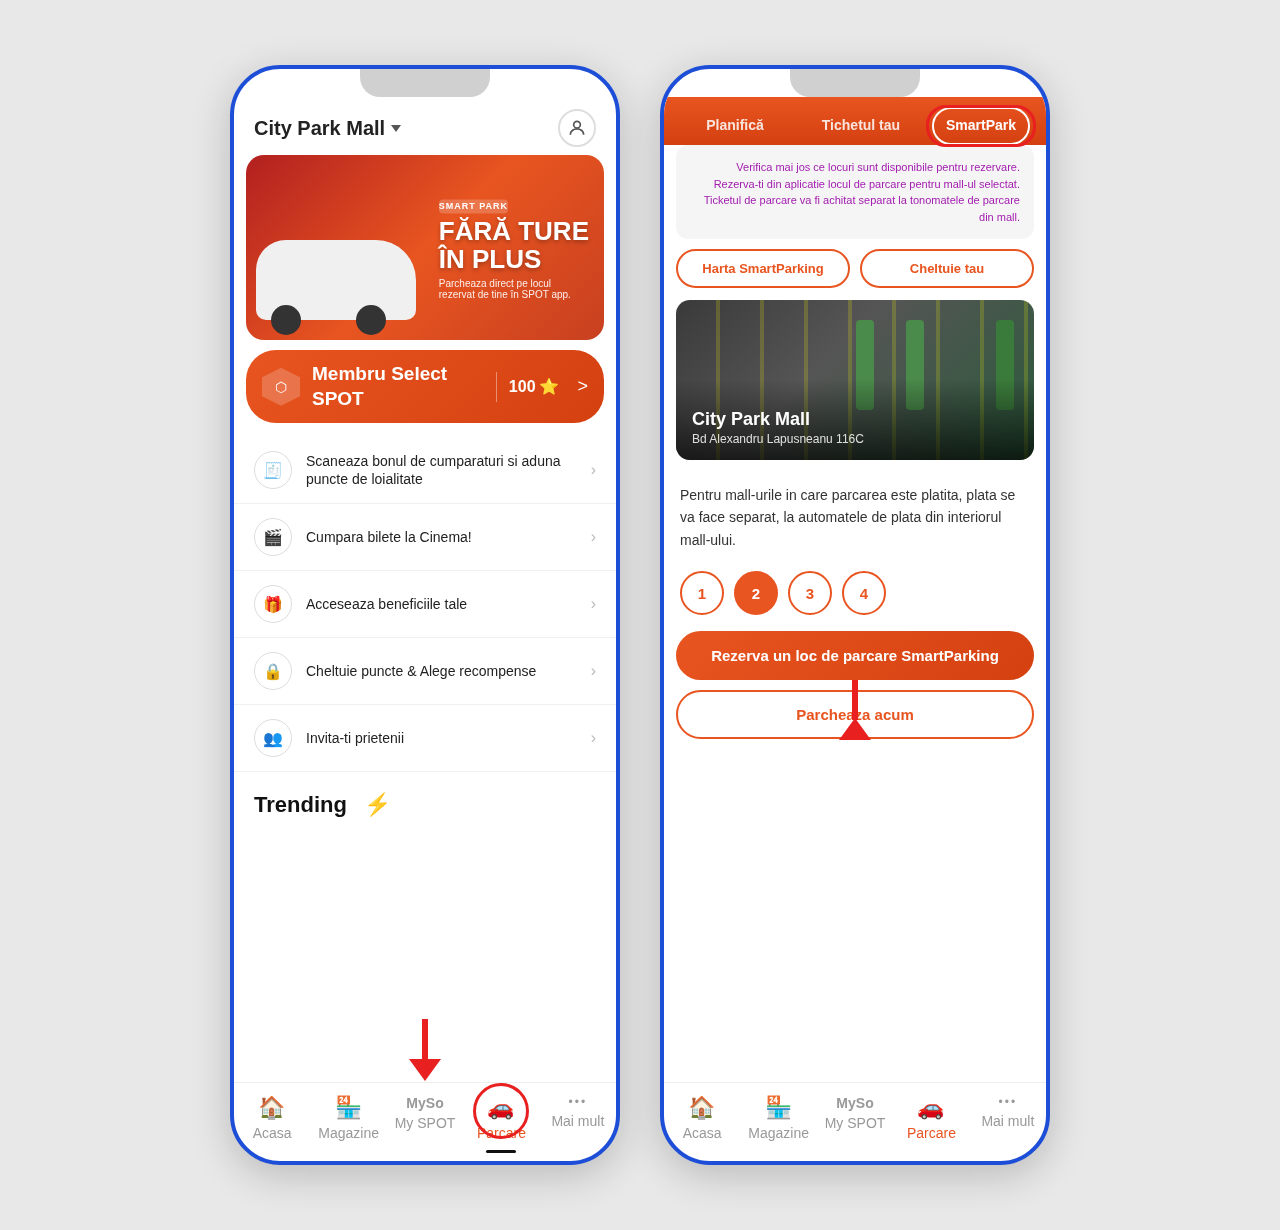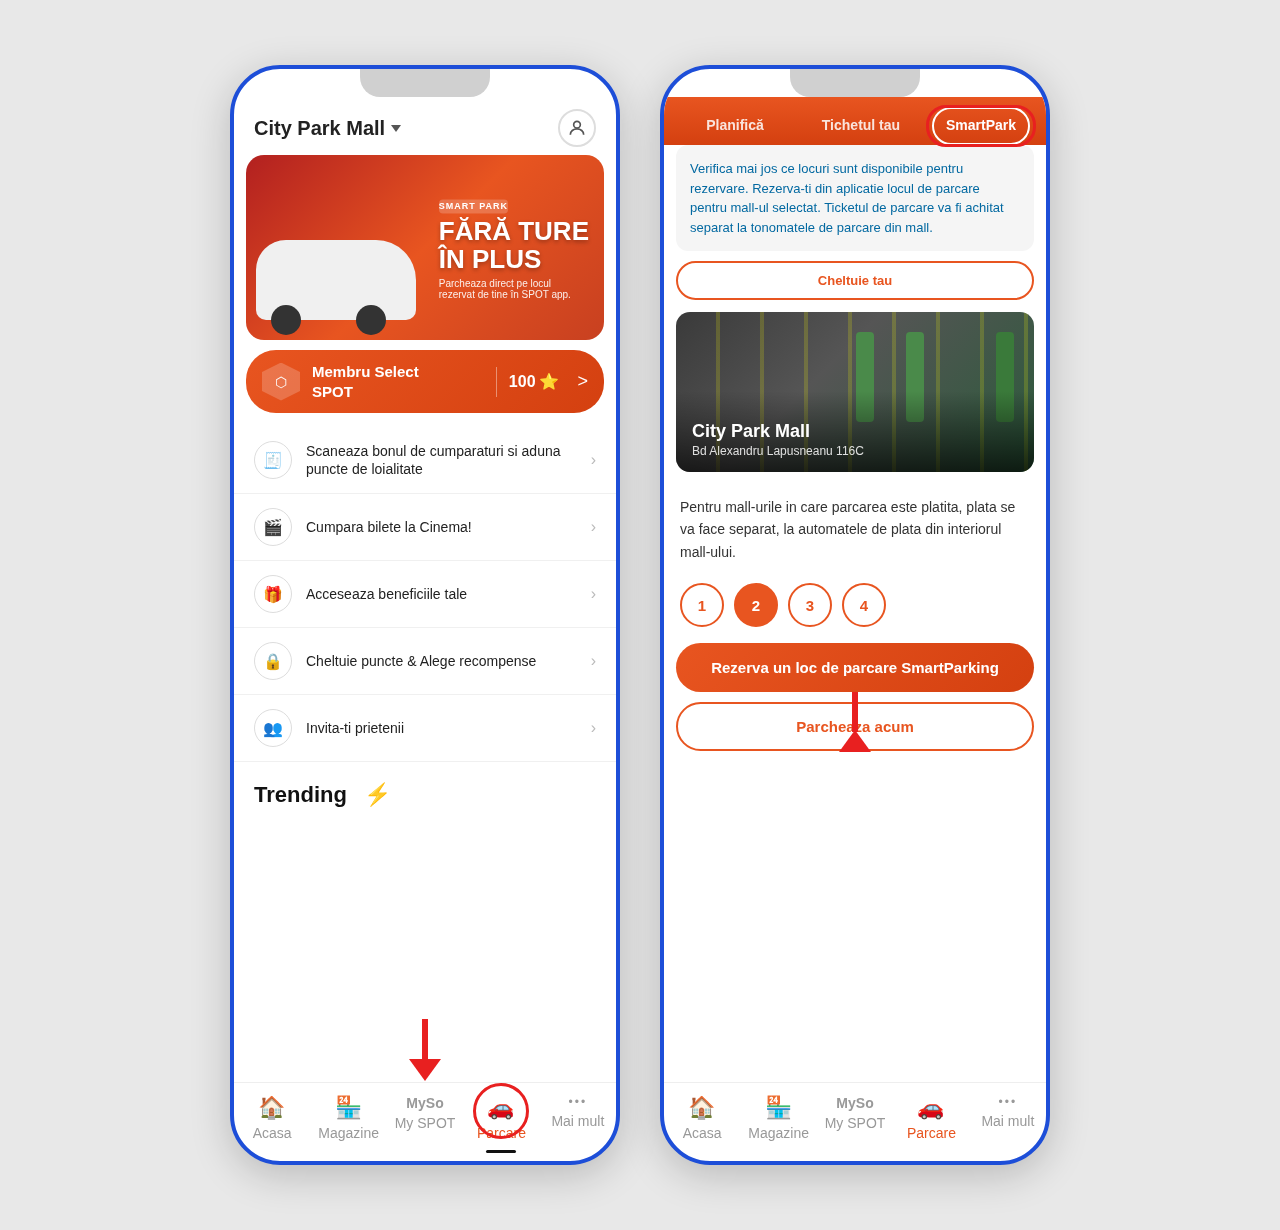--- a/index.html
+++ b/index.html
@@ -152,21 +152,21 @@
       width: 38px; height: 38px;
       background: rgba(255,255,255,0.2);
       clip-path: polygon(50% 0%, 100% 25%, 100% 75%, 50% 100%, 0% 75%, 0% 25%);
       display: flex; align-items: center; justify-content: center;
       color: #fff;
       font-size: 14px;
     }
     .member-text {
       color: #fff;
       font-weight: 700;
-      font-size: 15px;
+      font-size: 19px;
       line-height: 1.3;
       flex: 1;
     }
     .member-divider {
       width: 1px; height: 30px;
       background: rgba(255,255,255,0.4);
     }
     .member-points {
       color: #fff;
       font-size: 16px;
@@ -335,23 +335,24 @@
       border-radius: 20px;
       padding: 8px 12px 10px;
     }
     .p2-tab-smartpark.active::after { display: none; }
 
     .p2-desc {
       background: #f5f5f5;
       margin: 0 12px 10px;
       padding: 14px;
       border-radius: 12px;
-      font-size: 13px;
-      color: #0369a1;
+      font-size: 11px;
+      color: #a21caf;
       line-height: 1.5;
+      text-align: right;
     }
 
     .p2-action-btns {
       display: flex;
       gap: 10px;
       padding: 0 12px 12px;
     }
     .p2-action-btn {
       flex: 1;
       border: 2px solid #e85520;
@@ -632,20 +633,21 @@
             <span>SmartPark</span>
           </div>
           <div class="smartpark-circle-ann"></div>
         </div>
       </div>
     </div>
 
     <div class="p2-desc">Verifica mai jos ce locuri sunt disponibile pentru rezervare. Rezerva-ti din aplicatie locul de parcare pentru mall-ul selectat. Ticketul de parcare va fi achitat separat la tonomatele de parcare din mall.</div>
 
     <div class="p2-action-btns">
+      <div class="p2-action-btn">Harta SmartParking</div>
       <div class="p2-action-btn">Cheltuie tau</div>
     </div>
 
     <div class="p2-mall-card">
       <div class="p2-mall-card-bg">
         <div class="parking-bg-lines"></div>
 
         <div style="position:absolute;top:20px;left:180px;width:18px;height:90px;background:#4a8a4a;border-radius:4px;"></div>
         <div style="position:absolute;top:20px;left:230px;width:18px;height:90px;background:#4a8a4a;border-radius:4px;"></div>
         <div style="position:absolute;top:20px;right:20px;width:18px;height:90px;background:#3a7a3a;border-radius:4px;"></div>

